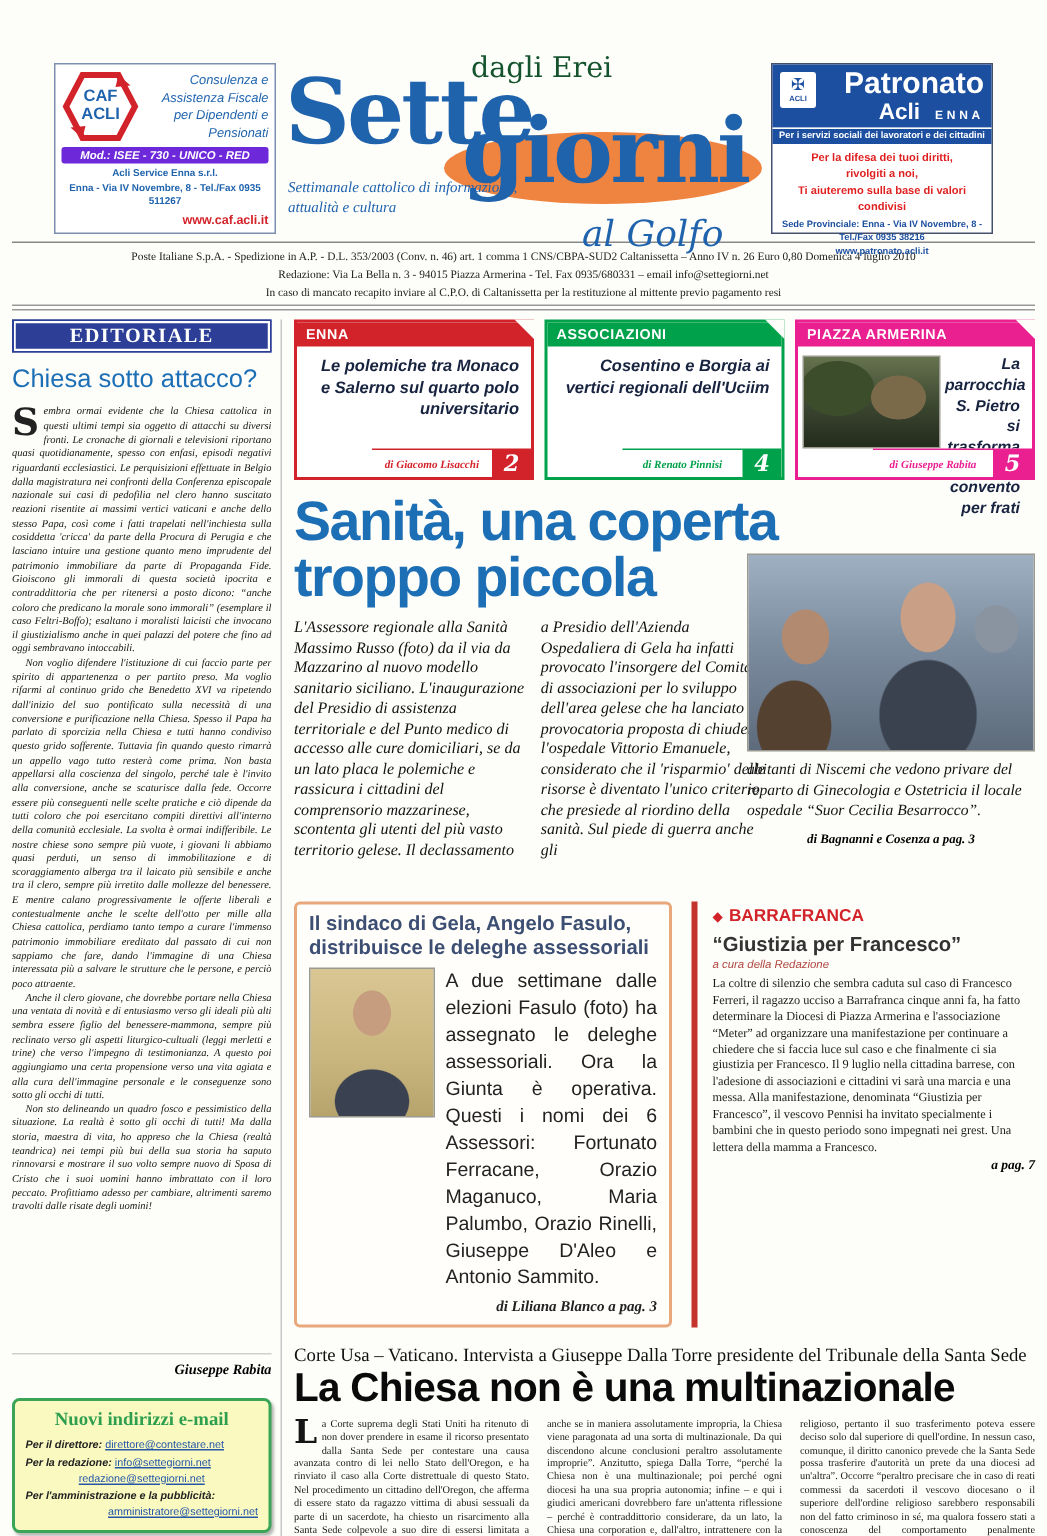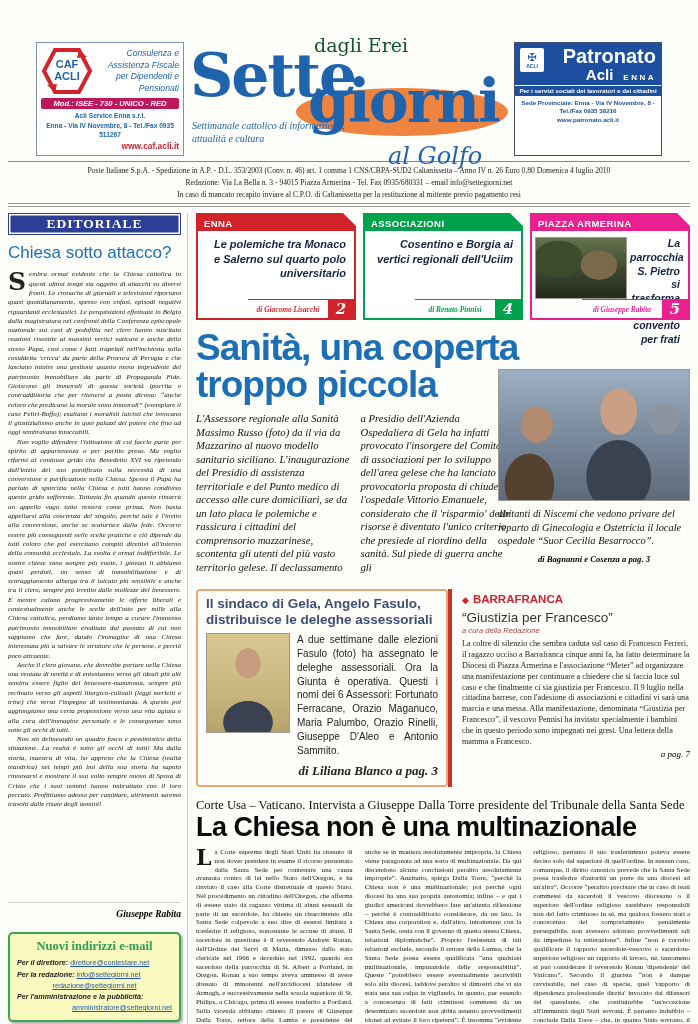--- a/index.html
+++ b/index.html
@@ -8,21 +8,21 @@
 
   
   .masthead { position:relative; height:114px; margin:42px 36px 0; display:flex; justify-content:space-between; }
 
   .caf-box { width:148px; border:1px solid #7d8fae; padding:4px 4px 3px; background:#fff; }
   .caf-top { display:flex; gap:3px; }
   .caf-hex { width:52px; height:48px; position:relative; flex:none; }
   .caf-hex svg { position:absolute; inset:0; }
   .caf-hex-text { position:absolute; inset:0; display:flex; flex-direction:column; align-items:center; justify-content:center; color:#1f63ad; font-weight:bold; font-size:11px; line-height:1.05; font-family:"Liberation Sans", sans-serif; }
   .caf-tagline { flex:1; text-align:right; font-style:italic; font-size:8.6px; color:#1f63ad; line-height:1.35; font-family:"Liberation Sans", sans-serif; padding-top:1px; }
-  .caf-strip { margin-top:3px; background:#be185d; color:#fff; font-size:7.6px; font-weight:bold; font-style:italic; text-align:center; padding:1px 0; border-radius:2px; font-family:"Liberation Sans", sans-serif; }
+  .caf-strip { margin-top:3px; background:#6d28d9; color:#fff; font-size:7.6px; font-weight:bold; font-style:italic; text-align:center; padding:1px 0; border-radius:2px; font-family:"Liberation Sans", sans-serif; }
   .caf-small { text-align:center; font-size:6.6px; font-weight:bold; color:#1f63ad; font-family:"Liberation Sans", sans-serif; line-height:1.45; margin-top:2px; }
   .caf-web { text-align:right; color:#d3232a; font-weight:bold; font-size:8.4px; font-family:"Liberation Sans", sans-serif; margin-top:1px; }
 
   .logo-area { flex:1; position:relative; margin:0 8px; }
   .logo-kicker { position:absolute; left:122px; top:-8px; font-size:19px; color:#14532d; font-family:"DejaVu Serif", serif; }
   .logo-ellipse { position:absolute; left:104px; top:46px; width:212px; height:48px; background:#ef8340; border-radius:50%; }
   .logo-sette { position:absolute; left:-2px; top:6px; font-size:60px; font-weight:bold; color:#1f63ad; font-family:"DejaVu Serif", serif; line-height:0.9; letter-spacing:-2px; }
   .logo-giorni { position:absolute; left:116px; top:32px; font-size:60px; font-weight:bold; color:#1f63ad; font-family:"DejaVu Serif", serif; line-height:0.9; letter-spacing:-2px; }
   .logo-tagline { position:absolute; left:0; top:78px; width:158px; font-style:italic; font-size:10px; color:#1f63ad; line-height:1.25; font-family:"Liberation Serif", serif; }
   .logo-golfo { position:absolute; left:196px; top:100px; font-size:24px; color:#1f63ad; font-family:"DejaVu Serif", serif; font-style:italic; }
@@ -93,38 +93,38 @@
                 radial-gradient(ellipse 55px 62px at 63% 82%, #39424e 58%, rgba(0,0,0,0) 60%),
                 radial-gradient(ellipse 26px 30px at 20% 42%, #b28a70 60%, rgba(0,0,0,0) 62%),
                 radial-gradient(ellipse 42px 52px at 16% 88%, #55412f 58%, rgba(0,0,0,0) 60%),
                 radial-gradient(ellipse 24px 26px at 87% 38%, #8a93a0 60%, rgba(0,0,0,0) 62%),
                 linear-gradient(180deg, #9fb0c2 0%, #7d8da0 45%, #5d6b7c 100%); }
   .lead-right { position:absolute; right:0; top:178px; width:192px; }
   .lead-caption { font-style:italic; font-size:10.4px; line-height:1.27; color:#111; }
   .lead-byline { text-align:center; font-weight:bold; font-style:italic; font-size:8.6px; margin-top:7px; }
 
   
-  .mid-row { display:flex; gap:0; margin-top:0; }
+  .mid-row { display:flex; gap:13px; margin-top:12px; }
   .fasulo { width:252px; flex:none; border:2px solid #e8a87c; border-radius:4px; padding:5px 8px 6px; background:#fffefb; }
   .fasulo-title { color:#3d4e73; font-family:"Liberation Sans", sans-serif; font-weight:bold; font-size:13.5px; line-height:1.18; margin-bottom:5px; }
   .fasulo-row { display:flex; gap:7px; }
   .fasulo-photo { width:84px; height:100px; flex:none; border:1px solid #9a9a90;
     background: radial-gradient(ellipse 20px 24px at 50% 30%, #c79d7f 62%, rgba(0,0,0,0) 64%),
                 radial-gradient(ellipse 42px 36px at 50% 90%, #3a4252 58%, rgba(0,0,0,0) 60%),
                 linear-gradient(180deg, #d9c693 0%, #c9b67e 60%, #b7a36c 100%); }
-  .fasulo-body { font-family:"Liberation Sans", sans-serif; font-size:10px; line-height:1.38; text-align:justify; color:#222; }
-  .fasulo-byline { text-align:right; font-weight:bold; font-style:italic; font-size:13px; margin-top:6px; color:#222; }
+  .fasulo-body { font-family:"Liberation Sans", sans-serif; font-size:13px; line-height:1.38; text-align:justify; color:#222; }
+  .fasulo-byline { text-align:right; font-weight:bold; font-style:italic; font-size:10px; margin-top:6px; color:#222; }
 
   .barra { flex:1; border-left:4px solid #c4342c; padding-left:10px; min-width:0; }
   .barra-label { color:#d3232a; font-family:"Liberation Sans", sans-serif; font-weight:bold; font-size:11.5px; }
   .barra-diamond { font-size:9px; margin-right:4px; color:#d3232a; }
-  .barra-title { font-family:"Liberation Sans", sans-serif; font-weight:normal; font-size:13.5px; color:#333; margin:3px 0 1px; }
+  .barra-title { font-family:"Liberation Sans", sans-serif; font-weight:bold; font-size:13.5px; color:#333; margin:3px 0 1px; }
   .barra-curator { font-style:italic; font-size:7.6px; color:#b0453f; margin-bottom:4px; font-family:"Liberation Sans", sans-serif; }
   .barra-body { font-size:8.2px; line-height:1.32; color:#1c1c1c; }
-  .barra-page { text-align:right; font-weight:normal; font-style:italic; font-size:9px; margin-top:1px; }
+  .barra-page { text-align:right; font-weight:bold; font-style:italic; font-size:9px; margin-top:1px; }
 
   
   .bottom { margin-top:11px; }
   .bottom-kicker { font-size:12.5px; color:#111; margin-bottom:1px; }
   .bottom-headline { font-family:"Liberation Sans", sans-serif; font-weight:bold; font-size:27px; color:#0a0a0a; letter-spacing:-.5px; line-height:1.02; margin-bottom:6px; }
   .bottom-cols { display:flex; gap:12px; height:224px; overflow:hidden; }
   .bcol { flex:1; font-size:6.9px; line-height:1.28; text-align:justify; color:#151515; min-width:0; }
   .dropcap2 { float:left; font-size:22px; line-height:0.82; padding-right:3px; font-weight:bold; font-family:"DejaVu Serif", serif; }
 </style>
 </head>
@@ -174,20 +174,25 @@
         </div>
         <div class="pat-titles">
           <div class="pat-t1">Patronato</div>
           <div class="pat-t2row">
             <span class="pat-t2">Acli</span>
             <span class="pat-enna">ENNA</span>
           </div>
         </div>
       </div>
       <div class="pat-services">Per i servizi sociali dei lavoratori e dei cittadini</div>
+      <div class="pat-red">
+        <div>Per la difesa dei tuoi diritti,</div>
+        <div>rivolgiti a noi,</div>
+        <div>Ti aiuteremo sulla base di valori condivisi</div>
+      </div>
       <div class="pat-blue">
         <div>Sede Provinciale: Enna - Via IV Novembre, 8 - Tel./Fax 0935 38216</div>
         <div>www.patronato.acli.it</div>
       </div>
     </div>
   </header>
 
   <div class="pubinfo">
     <div>
       <span>Poste Italiane S.p.A.  -  Spedizione in A.P.  -  D.L. 353/2003 (Conv. n. 46) art. 1 comma 1 CNS/CBPA-SUD2 Caltanissetta  –  Anno IV n. 26</span>

